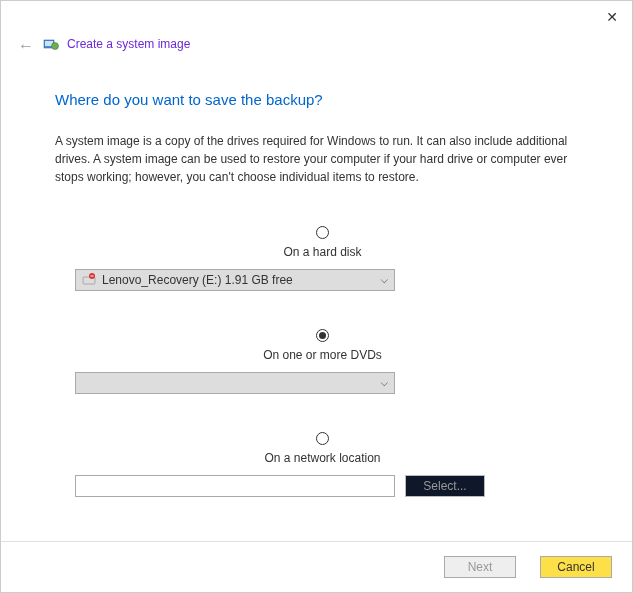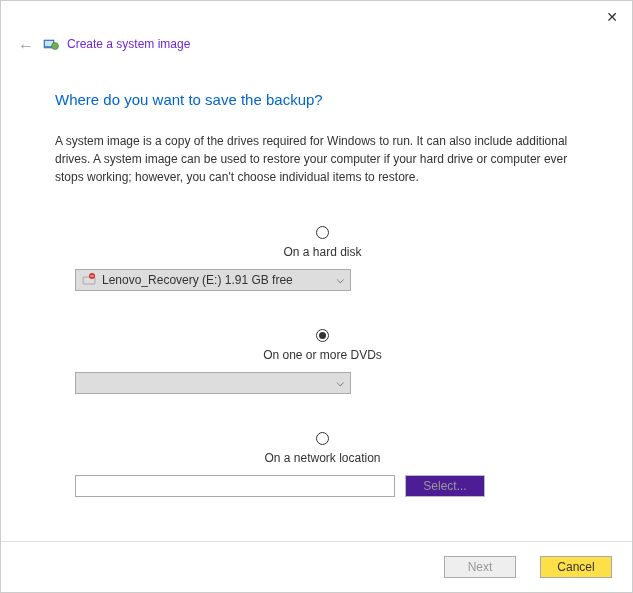--- a/index.html
+++ b/index.html
@@ -91,21 +91,21 @@
       height: 7px;
       background: #333;
       border-radius: 50%;
     }
     .radio-label {
       font-size: 12px;
       color: #333;
     }
     .dropdown {
       margin-left: 20px;
-      width: 276px;
+      width: 320px;
       height: 22px;
       border: 1px solid #aaa;
       background: #ddd;
       display: flex;
       align-items: center;
       padding: 0 6px;
       position: relative;
       font-size: 12px;
       color: #333;
     }
@@ -132,21 +132,21 @@
     .network-input {
       width: 320px;
       height: 22px;
       border: 1px solid #aaa;
       background: #fff;
     }
     .select-btn {
       width: 80px;
       height: 22px;
       border: 1px solid #bbb;
-      background: #4c1d95;
+      background: #0f172a;
       color: #999;
       font-size: 12px;
       display: flex;
       align-items: center;
       justify-content: center;
     }
     .footer {
       position: absolute;
       bottom: 0;
       left: 0;

